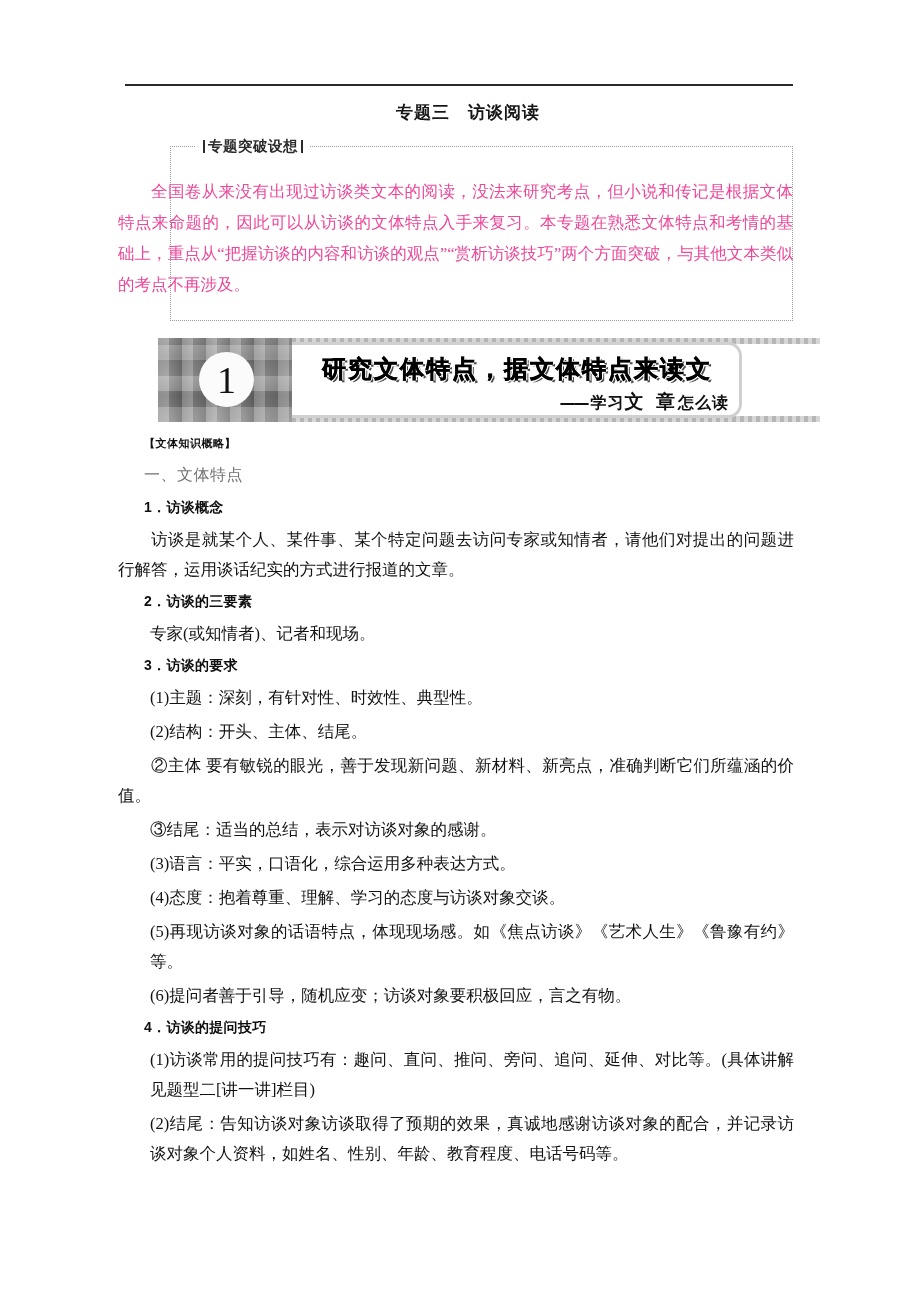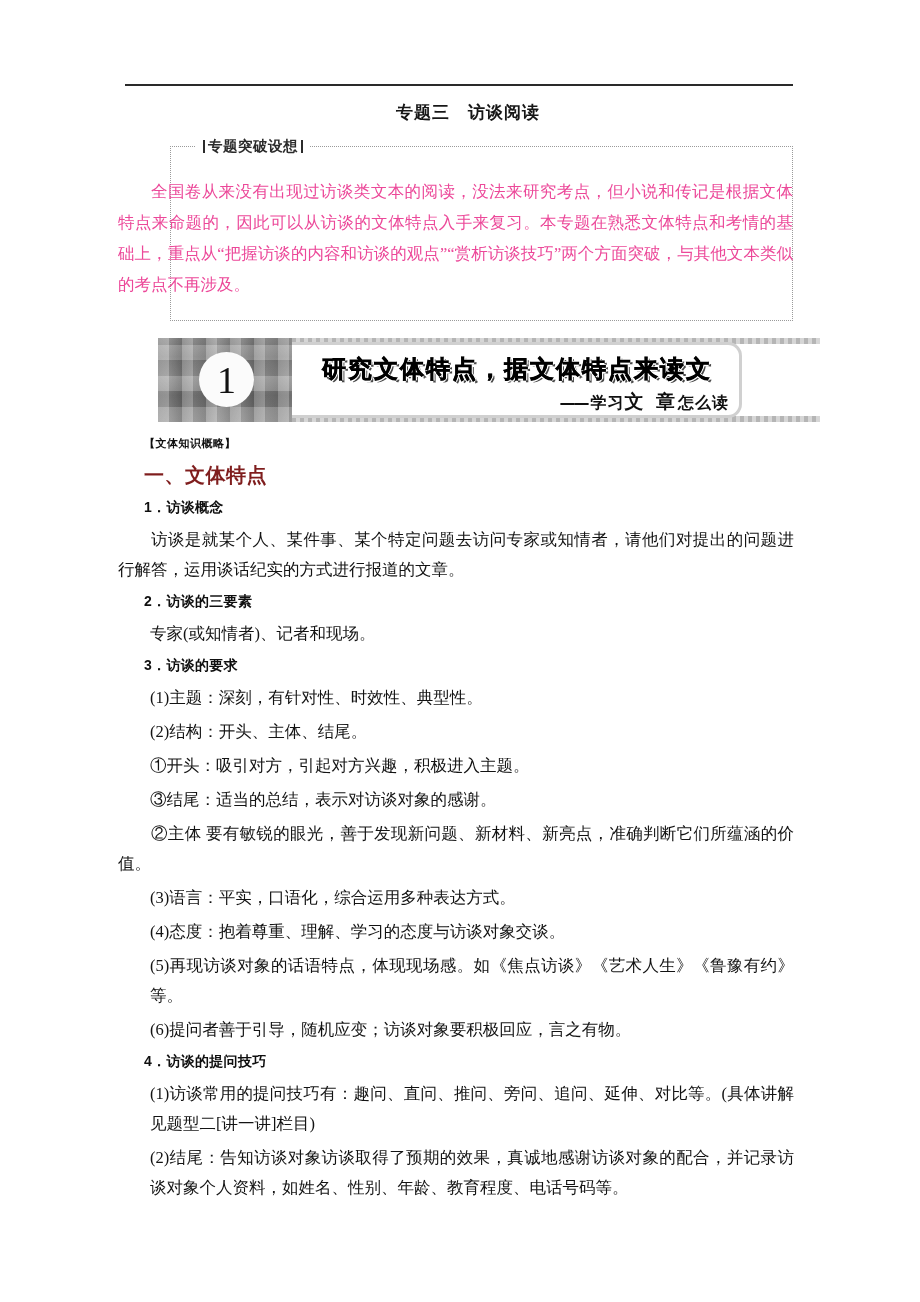--- a/index.html
+++ b/index.html
@@ -201,23 +201,23 @@
     font-family: "Liberation Sans", "DejaVu Sans", sans-serif;
     font-size: 11px;
     font-weight: 700;
     color: #0f0f0f;
     margin: 0 0 9px 26px;
     line-height: 22px;
     letter-spacing: 0.5px;
   }
   .h-sec {
     font-family: "Liberation Sans", "DejaVu Sans", sans-serif;
-    font-size: 20px;
-    font-weight: 700;
-    color: #7f1d1d;
+    font-size: 16px;
+    font-weight: 400;
+    color: #737373;
     margin: 0 0 8px 26px;
     line-height: 24px;
     letter-spacing: 0.5px;
   }
   .h-num {
     font-family: Liberation Sans, sans-serif;
     font-size: 14px;
     font-weight: 700;
     color: #0f0f0f;
     margin: 0 0 6px 26px;
@@ -270,23 +270,22 @@
 
     <div class="h-num">1．访谈概念</div>
     <p class="para">访谈是就某个人、某件事、某个特定问题去访问专家或知情者，请他们对提出的问题进行解答，运用谈话纪实的方式进行报道的文章。</p>
 
     <div class="h-num">2．访谈的三要素</div>
     <p class="para hang">专家(或知情者)、记者和现场。</p>
 
     <div class="h-num">3．访谈的要求</div>
     <p class="para hang">(1)主题：深刻，有针对性、时效性、典型性。</p>
     <p class="para hang">(2)结构：开头、主体、结尾。</p>
-    <p class="para hang">①开头：吸引对方，引起对方兴趣，积极进入主题。</p>
+    <p class="para">②主体 要有敏锐的眼光，善于发现新问题、新材料、新亮点，准确判断它们所蕴涵的价值。</p>
     <p class="para hang">③结尾：适当的总结，表示对访谈对象的感谢。</p>
-    <p class="para">②主体 要有敏锐的眼光，善于发现新问题、新材料、新亮点，准确判断它们所蕴涵的价值。</p>
     <p class="para hang">(3)语言：平实，口语化，综合运用多种表达方式。</p>
     <p class="para hang">(4)态度：抱着尊重、理解、学习的态度与访谈对象交谈。</p>
     <p class="para hang">(5)再现访谈对象的话语特点，体现现场感。如《焦点访谈》《艺术人生》《鲁豫有约》等。</p>
     <p class="para hang">(6)提问者善于引导，随机应变；访谈对象要积极回应，言之有物。</p>
 
     <div class="h-num">4．访谈的提问技巧</div>
     <p class="para hang">(1)访谈常用的提问技巧有：趣问、直问、推问、旁问、追问、延伸、对比等。(具体讲解见题型二[讲一讲]栏目)</p>
     <p class="para hang">(2)结尾：告知访谈对象访谈取得了预期的效果，真诚地感谢访谈对象的配合，并记录访谈对象个人资料，如姓名、性别、年龄、教育程度、电话号码等。</p>
 
   </div>

